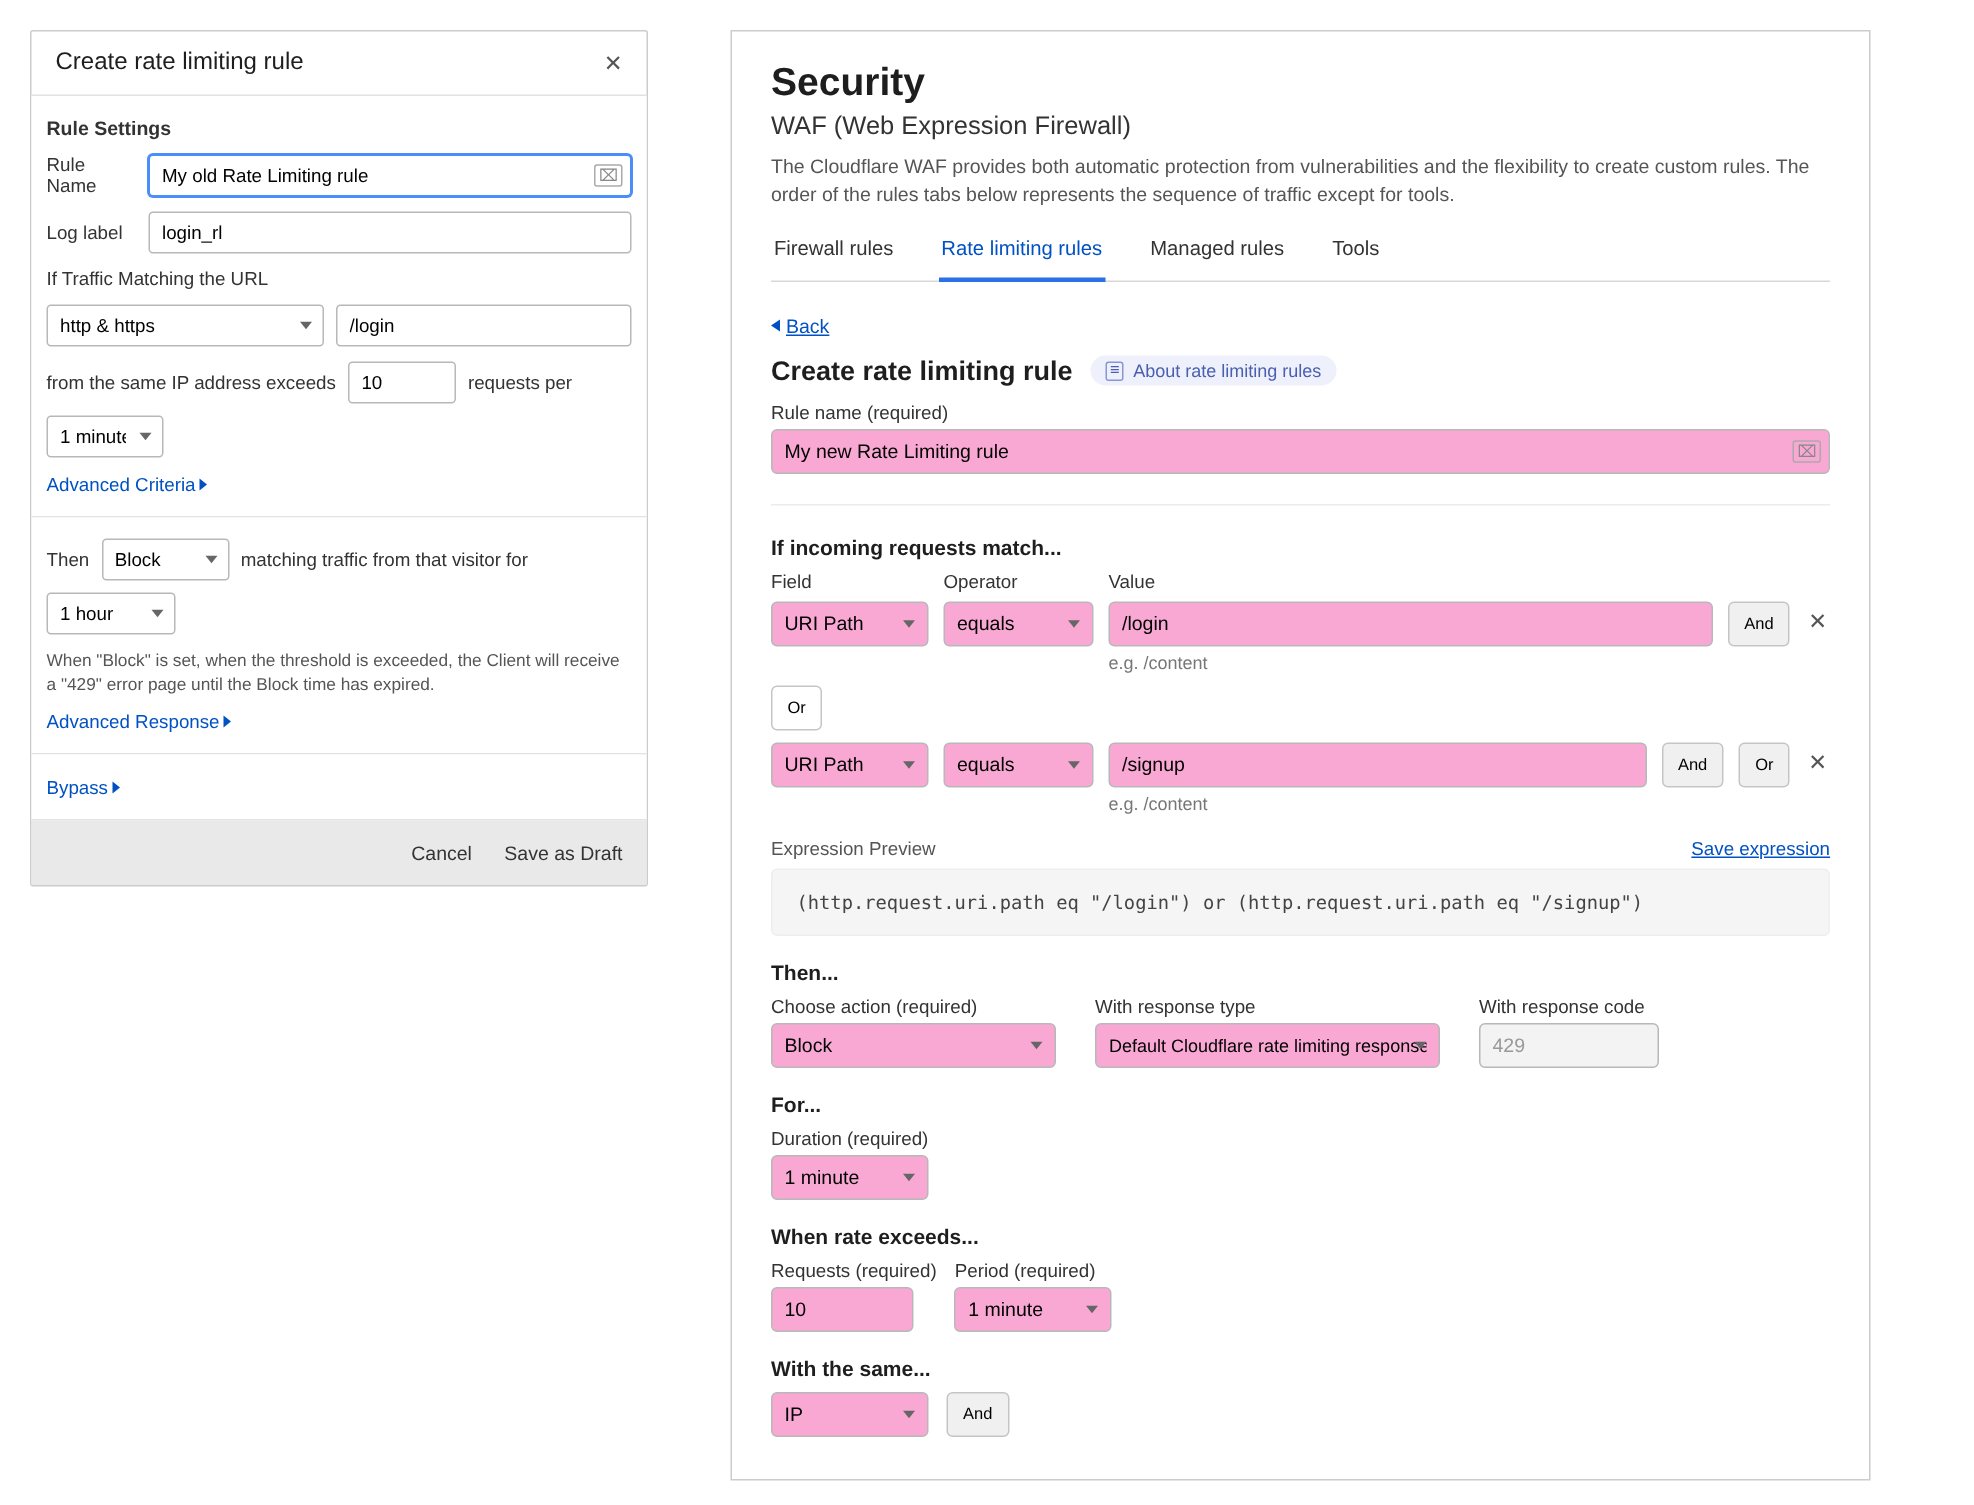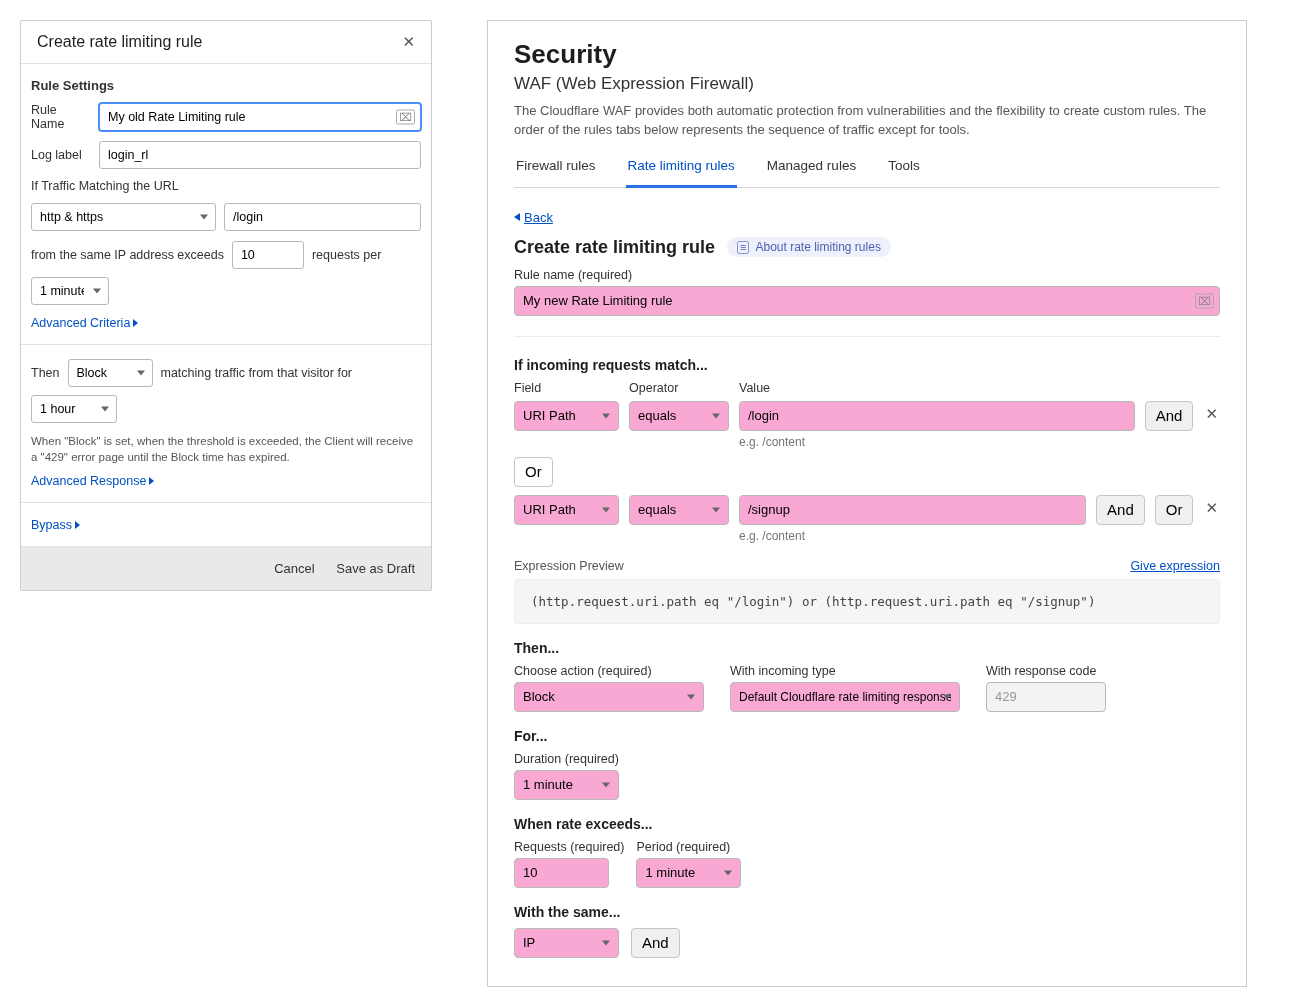--- a/index.html
+++ b/index.html
@@ -105,21 +105,21 @@
   .grp-h { font-size:14px; font-weight:700; margin:16px 0 8px;}
   .cond-row { display:flex; gap:10px; align-items:flex-start; margin-bottom:8px;}
   .select-wrap2 { position:relative; }
   .select-wrap2::after{
     content:""; position:absolute; right:9px; top:50%; transform:translateY(-50%);
     border-left:4px solid transparent; border-right:4px solid transparent; border-top:5px solid #666;
     pointer-events:none;
   }
   .btn-sm {
     border:1px solid #c5c5c5; background:#f0f0f0; border-radius:4px;
-    font-size:15px; padding:5px 10px; height:30px; cursor:pointer;
+    font-size:11px; padding:5px 10px; height:30px; cursor:pointer;
   }
   .x-btn { font-size:15px; color:#555; cursor:pointer; padding:4px 2px;}
   .expr-box {
     background:#f5f5f5; border:1px solid #eee; border-radius:4px;
     padding:14px 16px; font-family: ui-monospace, SFMono-Regular, Menlo, monospace; font-size:12.5px;
     color:#444; white-space:pre-wrap;
   }
   .expr-head { display:flex; justify-content:space-between; align-items:center; font-size:12.5px; color:#555; margin:16px 0 6px;}
   .edit-link { color:#0051c3; cursor:pointer; text-decoration:underline;}
   .row-gap { display:flex; gap:26px; align-items:flex-end;}
@@ -282,35 +282,35 @@
         <div class="subhint">e.g. /content</div>
       </div>
       <button class="btn-sm">And</button>
       <button class="btn-sm">Or</button>
       <span class="x-btn">✕</span>
     </div>
 
     
     <div class="expr-head">
       <span>Expression Preview</span>
-      <span class="edit-link">Give expression</span>
+      <span class="edit-link">Save expression</span>
     </div>
     <div class="expr-box">(http.request.uri.path eq "/login") or (http.request.uri.path eq "/signup")</div>
 
     
     <div class="grp-h">Then...</div>
     <div class="row-gap">
       <div style="width:190px">
         <span class="label-sm">Choose action (required)</span>
         <span class="select-wrap2" style="width:190px; display:block">
           <input class="select2" style="width: 190px;" readonly="" value="Block">
         </span>
       </div>
       <div style="width:230px">
-        <span class="label-sm">With incoming type</span>
+        <span class="label-sm">With response type</span>
         <span class="select-wrap2" style="width:230px; display:block">
           <input class="select2" style="width: 230px; font-size: 12px;" readonly="" value="Default Cloudflare rate limiting response">
         </span>
       </div>
       <div style="width:120px">
         <span class="label-sm">With response code</span>
         <input class="input2 disabled" style="width: 120px;" disabled="" value="429">
       </div>
     </div>
 

